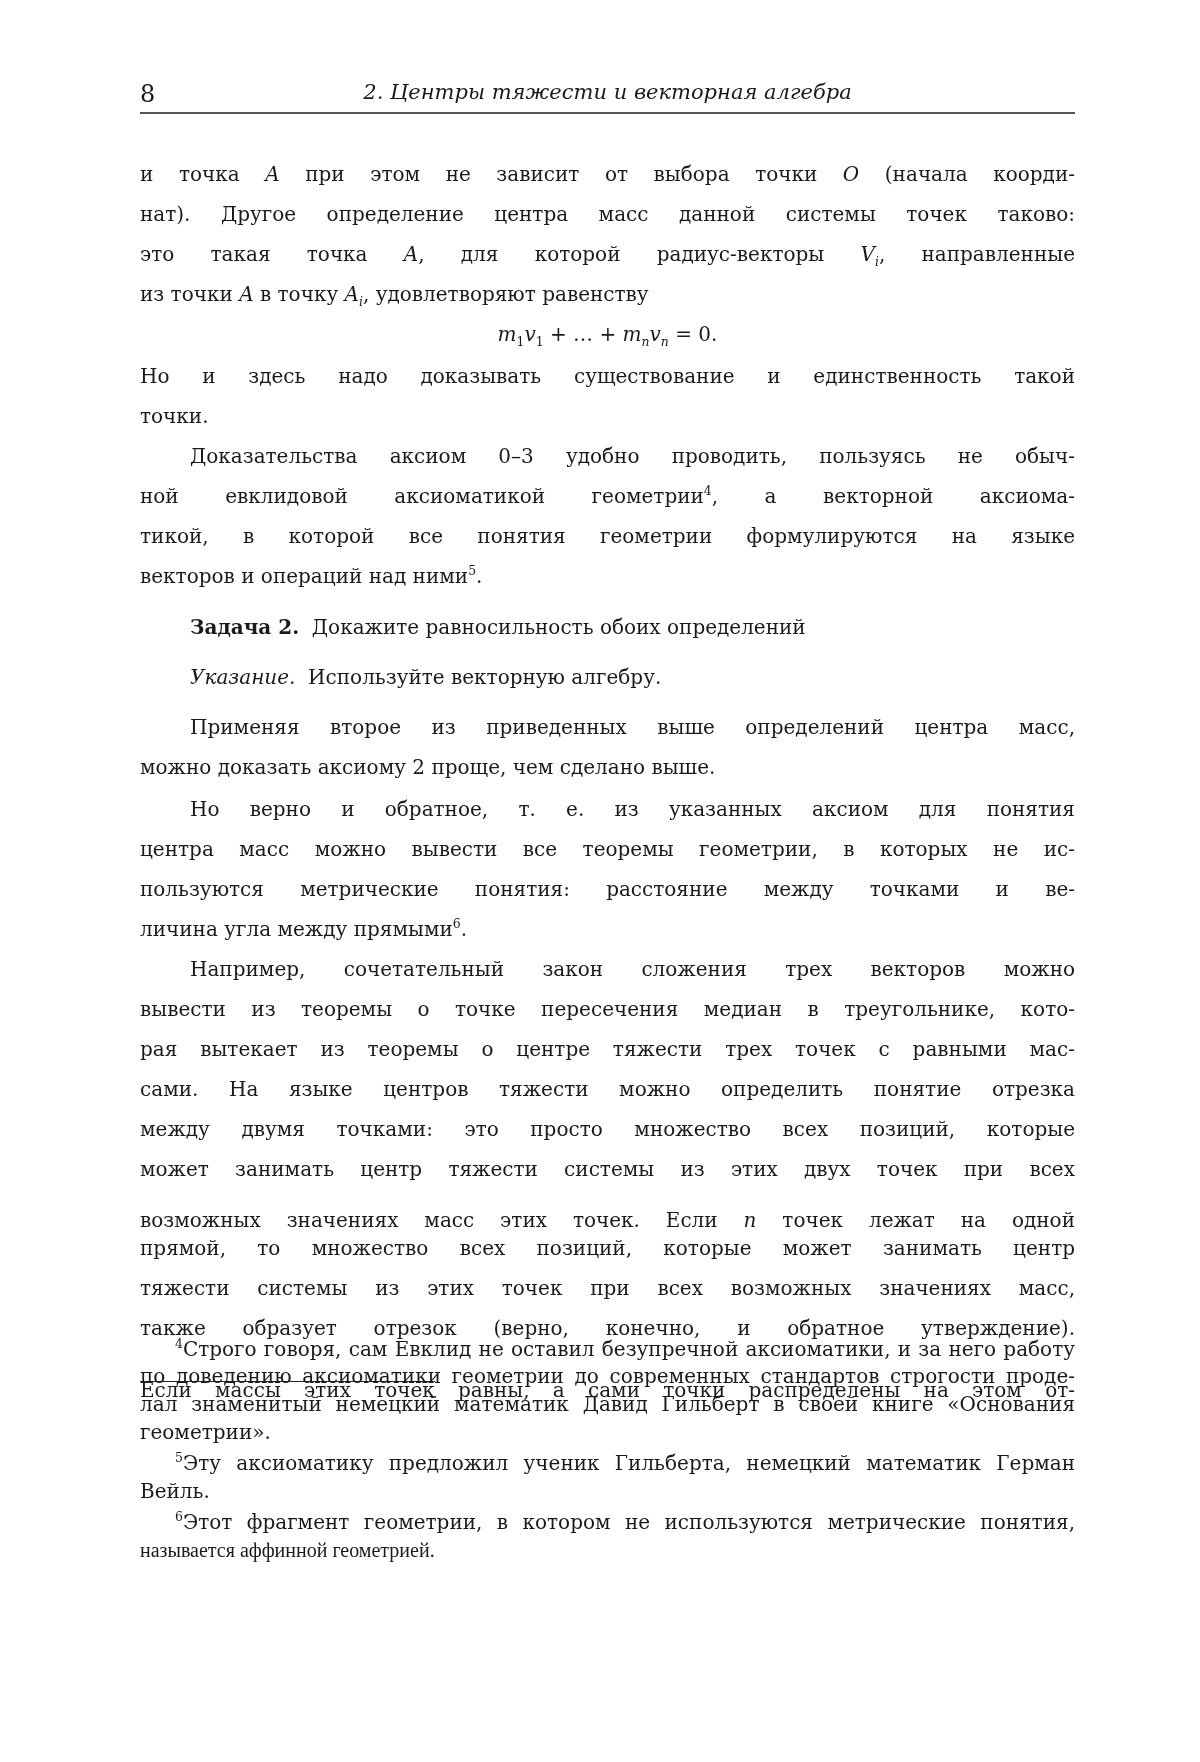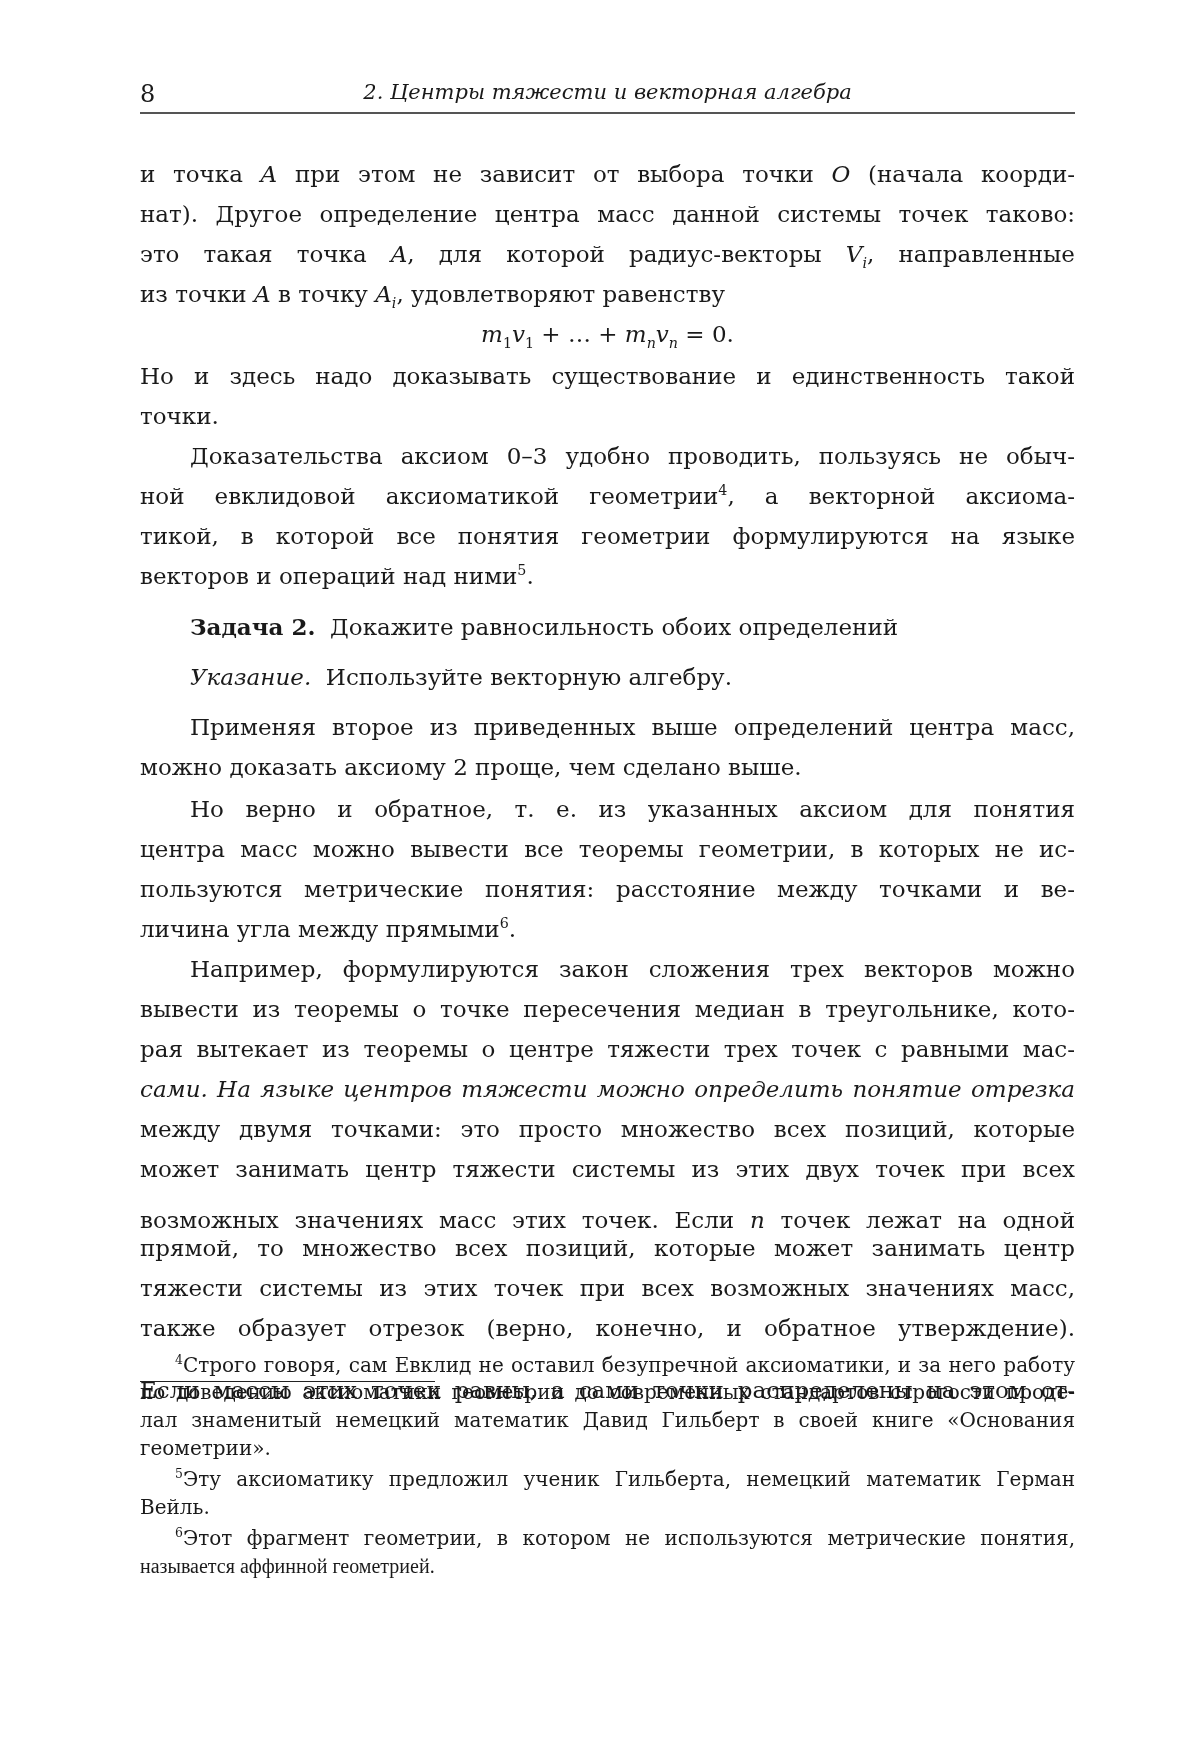--- a/index.html
+++ b/index.html
@@ -1,28 +1,28 @@
 <!DOCTYPE html>
 <html><head>
 <meta charset="utf-8">
 <style>
   html,body{margin:0;padding:0;background:#ffffff;}
   body{width:1200px;height:1762px;position:relative;overflow:hidden;
        font-family:"DejaVu Serif","Liberation Serif",serif;color:#1a1a1a;}
   .hdr-num{position:absolute;left:140px;top:80px;font-size:24px;}
   .hdr-title{position:absolute;left:140px;width:935px;top:80px;text-align:center;font-size:21px;font-style:italic;}
   .hdr-rule{position:absolute;left:140px;width:935px;top:112px;height:0;border-top:2px solid #555;}
-  .line{position:absolute;left:140px;width:935px;font-size:23px;line-height:34px;white-space:nowrap;
+  .line{position:absolute;left:140px;width:935px;font-size:20px;line-height:34px;white-space:nowrap;
         text-align:justify;text-align-last:justify;}
   .line.last{text-align-last:left;}
   .line.indent{padding-left:50px;width:885px;}
   .line.center{text-align-last:center;}
   .fn-rule{position:absolute;left:140px;width:295px;top:1381px;border-top:1.5px solid #222;}
   .fline{position:absolute;left:140px;width:935px;font-size:20px;line-height:28px;white-space:nowrap;
-         text-align:justify;text-align-last:justify;margin-top:16px;}
+         text-align:justify;text-align-last:justify;}
   .fline.last{text-align-last:left;}
   .fline.indent{padding-left:35px;width:900px;}
   i{font-style:italic;}
   b{font-weight:bold;}
   sup{font-size:62%;vertical-align:super;line-height:0;}
   sub{font-size:62%;vertical-align:sub;line-height:0;}
 </style>
 </head>
 <body>
 
@@ -45,24 +45,24 @@
     <div class="line " style="top: 519px;">тикой, в которой все понятия геометрии формулируются на языке</div>
     <div class="line last" style="top: 559px;">векторов и операций над ними<sup>5</sup>.</div>
     <div class="line indent last" style="top: 610px;"><b>Задача 2.</b>&nbsp; Докажите равносильность обоих определений</div>
     <div class="line indent last" style="top: 660px;"><i>Указание.</i>&nbsp; Используйте векторную алгебру.</div>
     <div class="line indent" style="top: 710px;">Применяя второе из приведенных выше определений центра масс,</div>
     <div class="line last" style="top: 750px;">можно доказать аксиому 2 проще, чем сделано выше.</div>
     <div class="line indent" style="top: 792px;">Но верно и обратное, т. е. из указанных аксиом для понятия</div>
     <div class="line " style="top: 832px;">центра масс можно вывести все теоремы геометрии, в которых не ис-</div>
     <div class="line " style="top: 872px;">пользуются метрические понятия: расстояние между точками и ве-</div>
     <div class="line last" style="top: 912px;">личина угла между прямыми<sup>6</sup>.</div>
-    <div class="line indent" style="top: 952px;">Например, формулируются закон сложения трех векторов можно</div>
+    <div class="line indent" style="top: 952px;">Например, сочетательный закон сложения трех векторов можно</div>
     <div class="line " style="top: 992px;">вывести из теоремы о точке пересечения медиан в треугольнике, кото-</div>
     <div class="line " style="top: 1032px;">рая вытекает из теоремы о центре тяжести трех точек с равными мас-</div>
-    <div class="line " style="top: 1072px; font-style: italic;">сами. На языке центров тяжести можно определить понятие отрезка</div>
+    <div class="line " style="top: 1072px;">сами. На языке центров тяжести можно определить понятие отрезка</div>
     <div class="line " style="top: 1112px;">между двумя точками: это просто множество всех позиций, которые</div>
     <div class="line " style="top: 1152px;">может занимать центр тяжести системы из этих двух точек при всех</div>
     <div class="line " style="top: 1191px; margin-top: 12px;">возможных значениях масс этих точек. Если <i>n</i> точек лежат на одной</div>
     <div class="line " style="top: 1231px;">прямой, то множество всех позиций, которые может занимать центр</div>
     <div class="line " style="top: 1271px;">тяжести системы из этих точек при всех возможных значениях масс,</div>
     <div class="line " style="top: 1311px;">также образует отрезок (верно, конечно, и обратное утверждение).</div>
     <div class="line " style="top: 1351px; margin-top: 22px;">Если массы этих точек равны, а сами точки распределены на этом от-</div>
   </div>
 
 <div class="fn-rule"></div>

